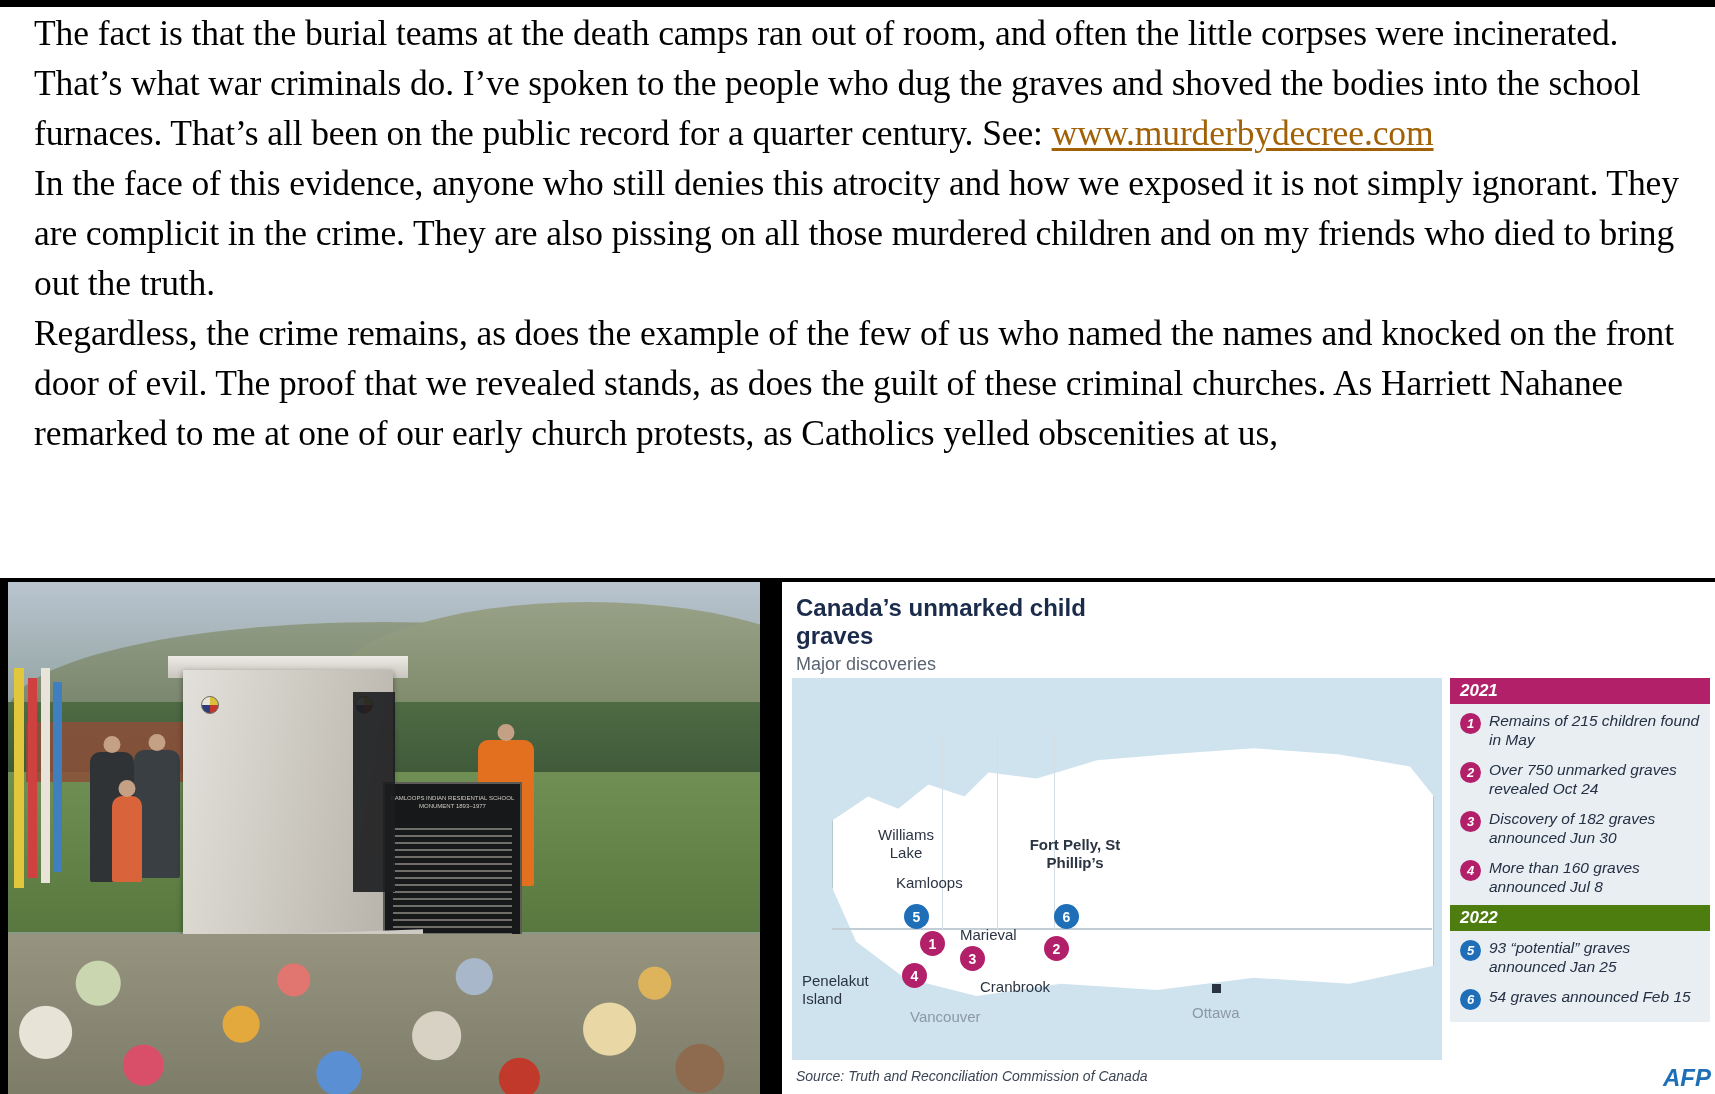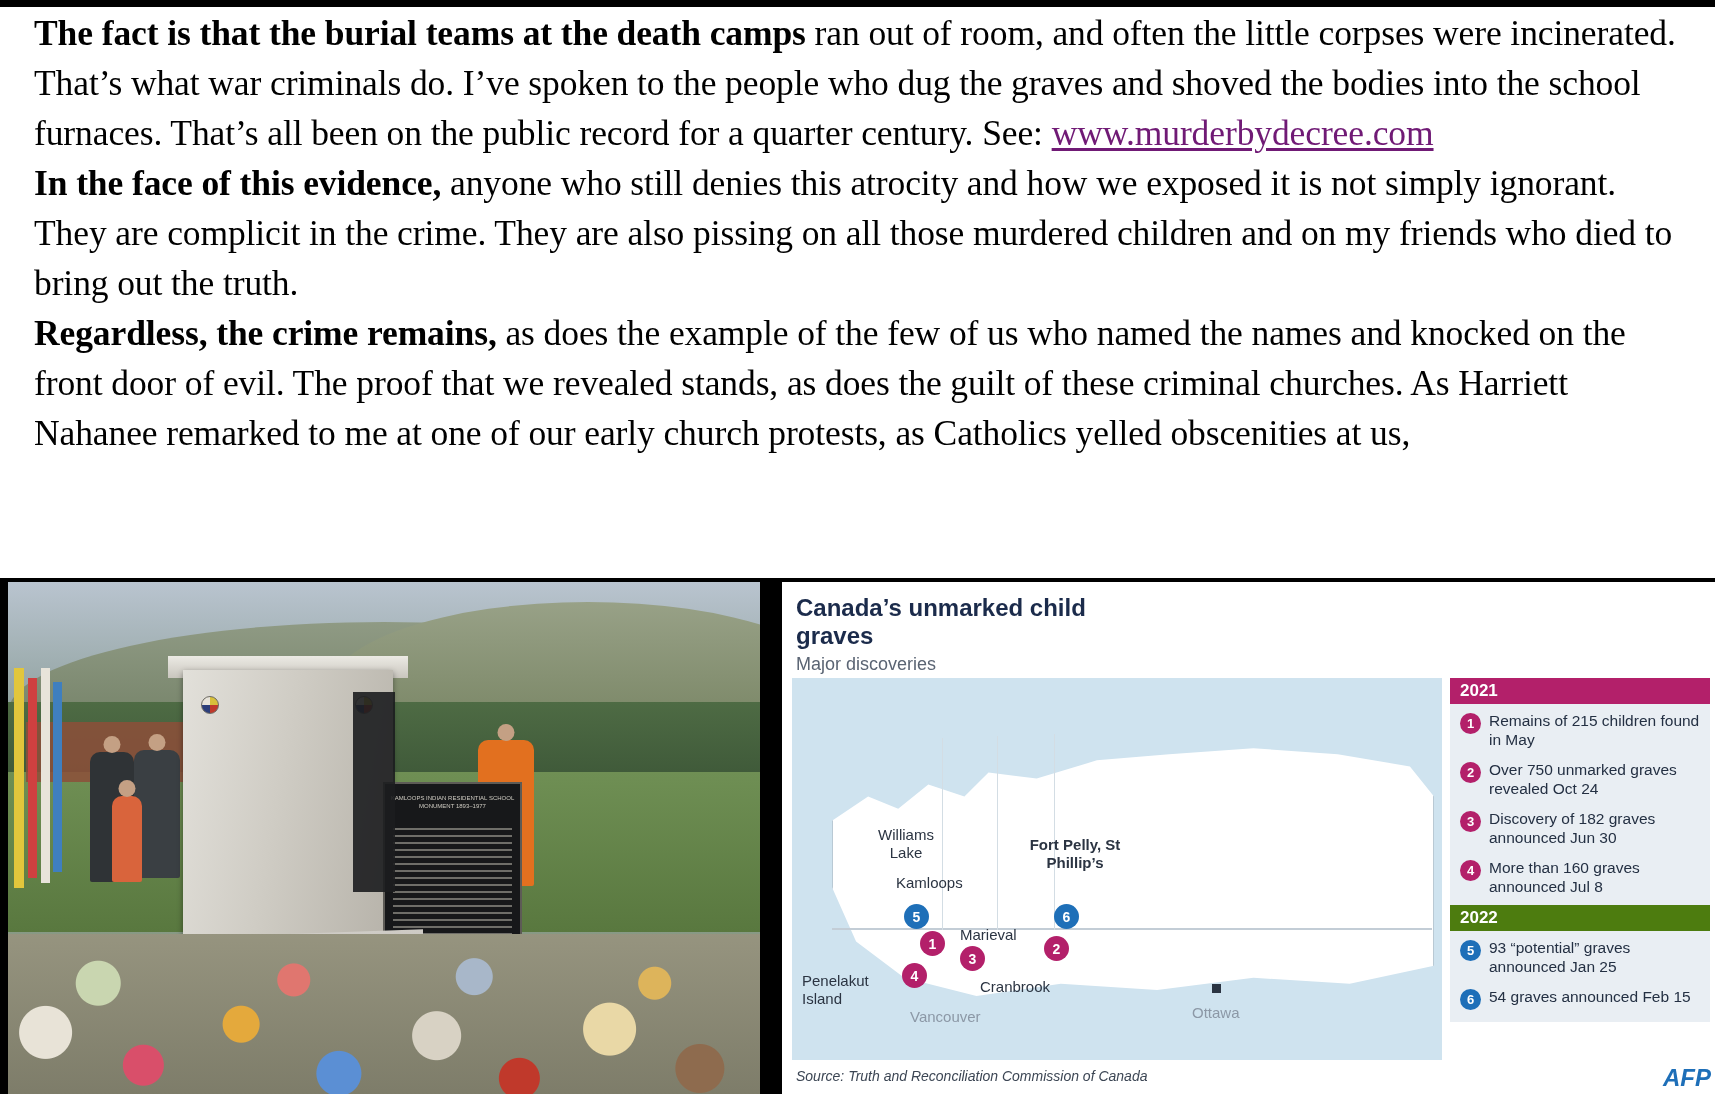--- a/index.html
+++ b/index.html
@@ -43,25 +43,25 @@
   .para {
     font-family: "Liberation Serif", serif;
     font-size: 35.5px;
     line-height: 50px;
     color: #000000;
     margin: 0 0 0 0;
     text-align: left;
     letter-spacing: -0.1px;
   }
   .para .lead {
-    font-weight: bold;
+    font-weight: normal;
     margin-top: 24px;
   }
   .link {
-    color: #701a75;
+    color: #a16207;
     text-decoration: underline;
     text-underline-offset: 3px;
   }
 
   
   .media-row {
     position: absolute;
     left: 0;
     top: 578px;
     width: 1715px;
@@ -230,20 +230,21 @@
     display: flex; align-items: center; justify-content: center;
   }
   .marker.blue { background: #1e6fb8; }
   .marker.pink { background: #b3206a; }
   .ottawa-dot {
     position: absolute; width: 9px; height: 9px; background: #2b3442;
   }
   .panel {
     position: absolute; left: 668px; top: 96px; width: 260px; background: #e9eef3;
     padding: 0;
+    font-style: italic;
   }
   .yearbar {
     height: 26px; color: #fff; font-size: 17px; font-weight: bold;
     display: flex; align-items: center; padding-left: 10px;
   }
   .yearbar.y2021 { background: #b3206a; }
   .yearbar.y2022 { background: #4d7c0f; text-align: center; }
   .evt {
     display: flex; gap: 8px; padding: 7px 10px 4px 10px;
   }

